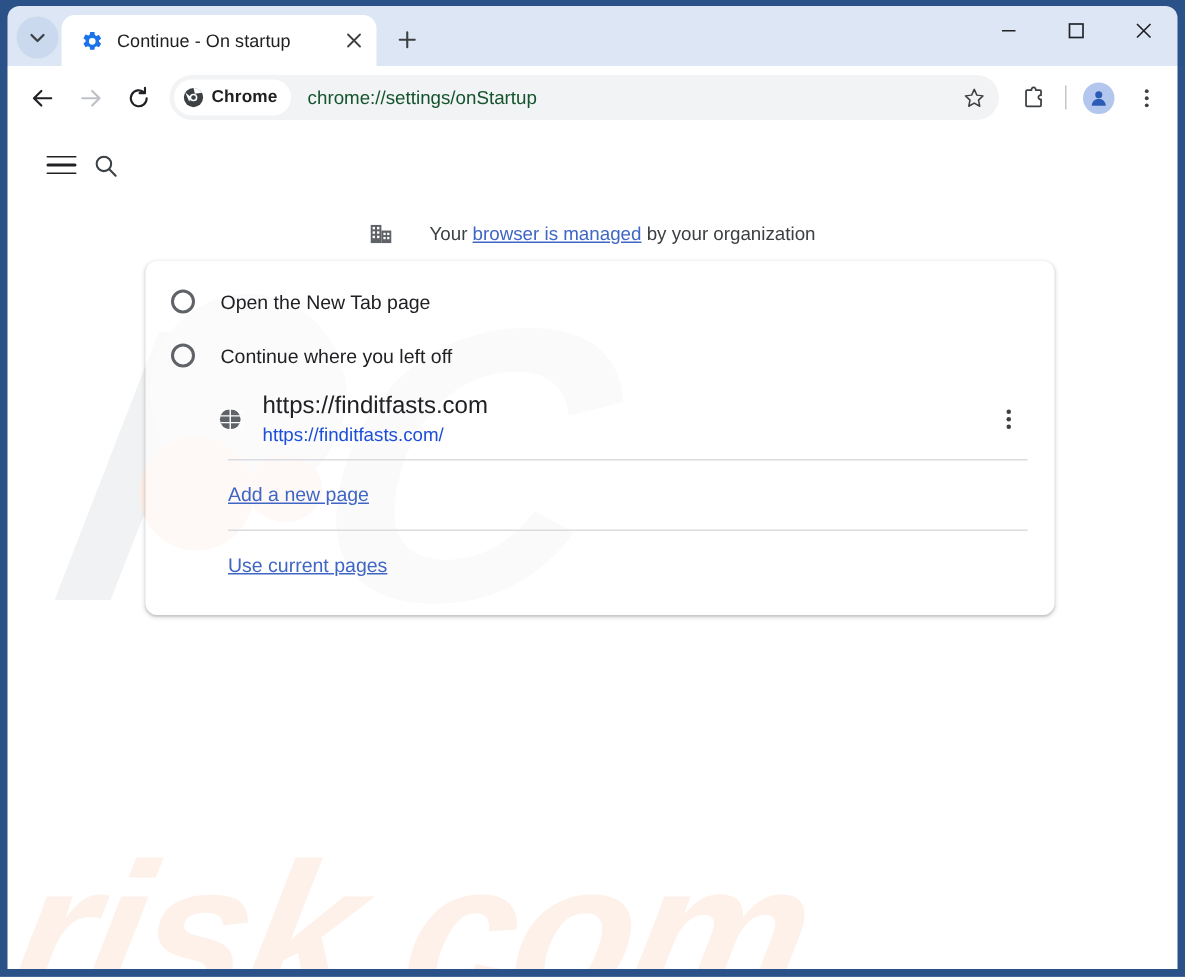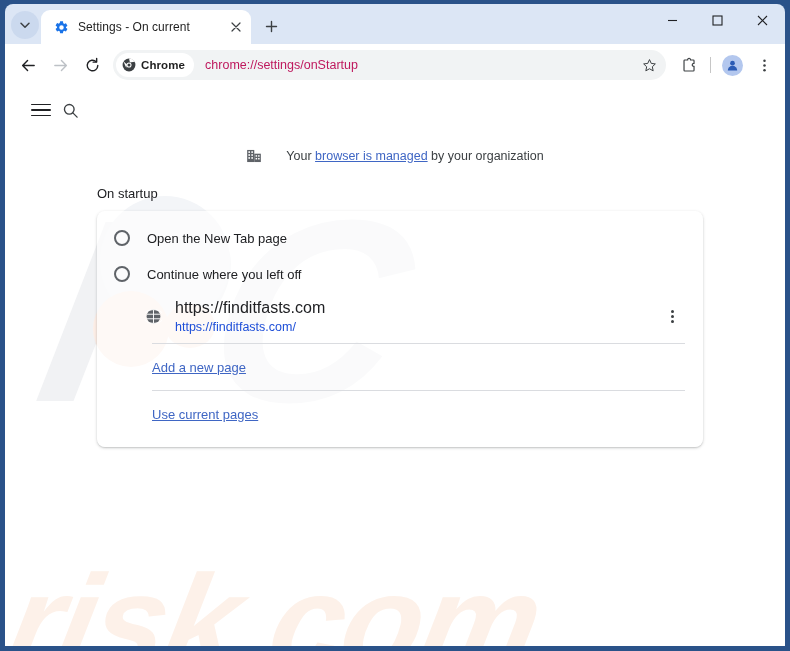--- a/index.html
+++ b/index.html
@@ -137,21 +137,21 @@
     flex: 0 0 auto;
   }
   .chrome-chip-label {
     font-size: 11.5px;
     font-weight: bold;
     color: #1f1f1f;
     letter-spacing: .1px;
   }
   .omni-url {
     font-size: 12.5px;
-    color: #be185d;
+    color: #14532d;
     margin-left: 11px;
     white-space: nowrap;
     overflow: hidden;
     text-overflow: ellipsis;
     flex: 1 1 auto;
   }
   .star-btn {
     width: 26px; height: 26px;
     border-radius: 13px;
     display:flex; align-items:center; justify-content:center;
@@ -373,21 +373,21 @@
     <div class="tab-search">
       <svg width="12" height="12" viewBox="0 0 12 12">
         <path d="M2 4.3 L6 8.3 L10 4.3" stroke="#3c4043" stroke-width="1.5" fill="none" stroke-linecap="round" stroke-linejoin="round"></path>
       </svg>
     </div>
 
     <div class="tab">
       <svg class="tab-favicon" viewBox="0 0 24 24">
         <path fill="#1a73e8" d="M19.14 12.94a7.5 7.5 0 0 0 .06-.94 7.5 7.5 0 0 0-.06-.94l2.03-1.58a.48.48 0 0 0 .12-.61l-1.92-3.32a.48.48 0 0 0-.59-.22l-2.39.96a7.02 7.02 0 0 0-1.62-.94l-.36-2.54A.47.47 0 0 0 13.94 2h-3.84a.47.47 0 0 0-.47.4l-.36 2.54c-.59.24-1.13.56-1.62.94l-2.39-.96a.48.48 0 0 0-.59.22L2.75 8.46a.48.48 0 0 0 .12.61l2.03 1.58c-.04.31-.06.63-.06.94s.02.63.06.94l-2.03 1.58a.48.48 0 0 0-.12.61l1.92 3.32c.12.22.38.3.59.22l2.39-.96c.49.38 1.03.7 1.62.94l.36 2.54c.4.24.24.4.47.4h3.84c.24 0 .44-.16.47-.4l.36-2.54c.59-.24 1.13-.56 1.62-.94l2.39.96c.22.08.47 0 .59-.22l1.92-3.32a.48.48 0 0 0-.12-.61l-2.03-1.58zM12 15.6A3.6 3.6 0 1 1 12 8.4a3.6 3.6 0 0 1 0 7.2z"></path>
       </svg>
-      <span class="tab-title">Settings - On current</span>
+      <span class="tab-title">Continue - On startup</span>
       <span class="tab-close">
         <svg width="10" height="10" viewBox="0 0 10 10">
           <path d="M1 1 L9 9 M9 1 L1 9" stroke="#3c4043" stroke-width="1.2" stroke-linecap="round"></path>
         </svg>
       </span>
     </div>
 
     <div class="new-tab">
       <svg width="13" height="13" viewBox="0 0 13 13">
         <path d="M6.5 1.5 V11.5 M1.5 6.5 H11.5" stroke="#3c4043" stroke-width="1.4" stroke-linecap="round"></path>
@@ -512,21 +512,20 @@
         <rect x="2.7" y="10.3" width="1.8" height="1.8" fill="#ffffff"></rect>
         <rect x="6.0" y="10.3" width="1.8" height="1.8" fill="#ffffff"></rect>
         <rect x="10.8" y="8.1" width="1.7" height="1.7" fill="#ffffff"></rect>
         <rect x="13.6" y="8.1" width="1.7" height="1.7" fill="#ffffff"></rect>
         <rect x="10.8" y="11.2" width="1.7" height="1.7" fill="#ffffff"></rect>
         <rect x="13.6" y="11.2" width="1.7" height="1.7" fill="#ffffff"></rect>
       </svg>
       <span><span>Your </span><a href="#">browser is managed</a><span> by your organization</span></span>
     </div>
 
-    <div class="section-label">On startup</div>
 
     <div class="card">
 
       <div class="radio-row">
         <span class="radio"></span>
         <span class="radio-label">Open the New Tab page</span>
       </div>
 
       <div class="radio-row">
         <span class="radio"></span>

